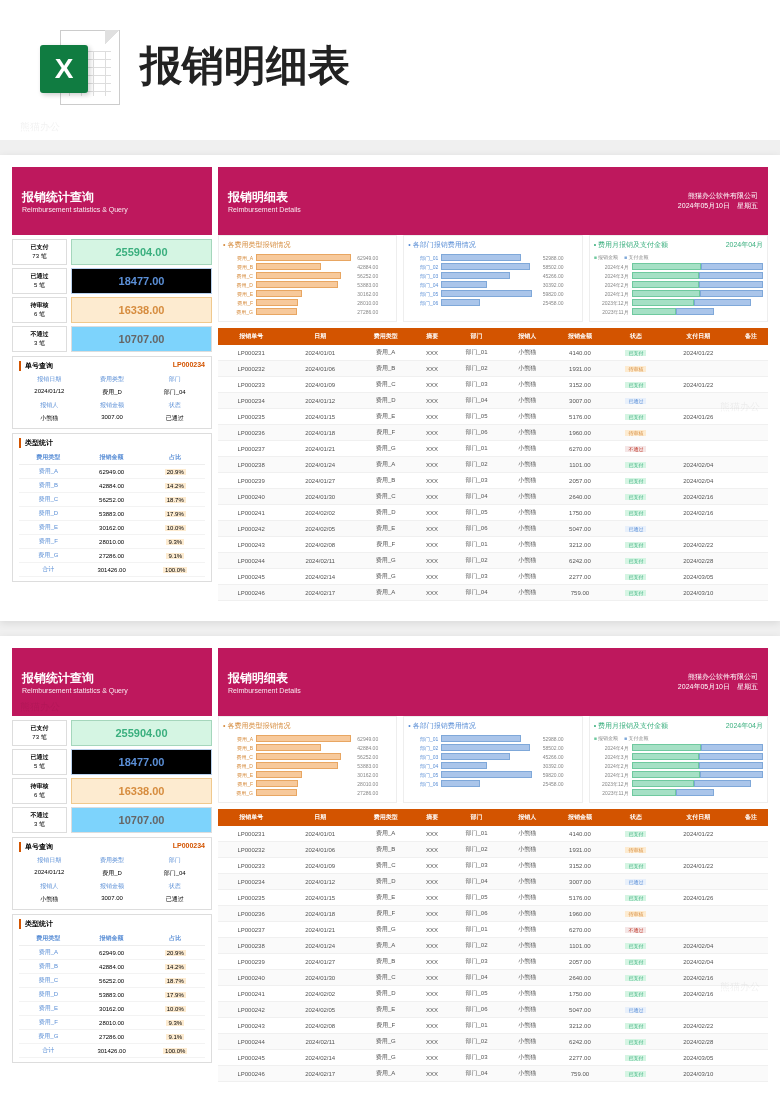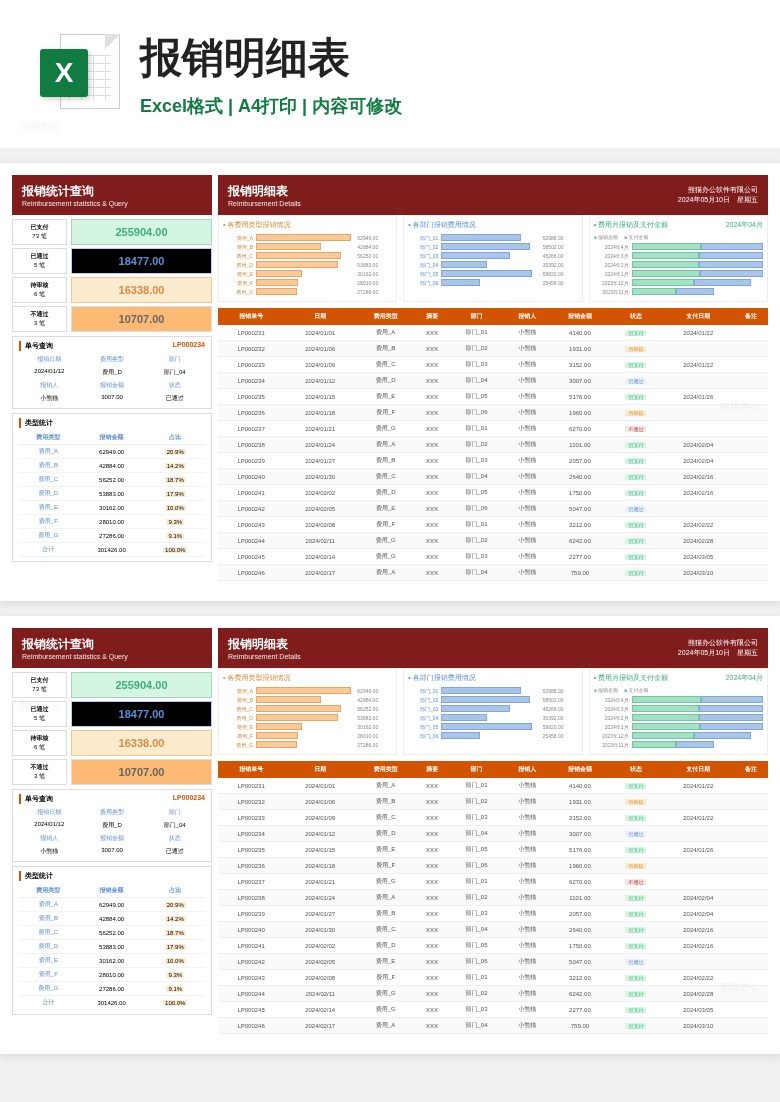--- a/index.html
+++ b/index.html
@@ -7,33 +7,33 @@
 .hero{background:#fff;padding:30px 40px;display:flex;align-items:center;gap:20px}
 .xl-icon{position:relative;width:80px;height:80px}
 .xl-sheet{position:absolute;right:0;top:0;width:60px;height:75px;background:#fff;border:1px solid #ccc}
 .xl-sheet::before{content:"";position:absolute;right:-1px;top:-1px;width:15px;height:15px;background:linear-gradient(135deg,#e0e0e0 50%,transparent 50%)}
 .xl-grid{position:absolute;left:8px;top:20px;right:8px;bottom:8px;background-image:repeating-linear-gradient(#ddd 0,#ddd 1px,transparent 1px,transparent 8px),repeating-linear-gradient(90deg,#ddd 0,#ddd 1px,transparent 1px,transparent 12px)}
 .xl-x{position:absolute;left:0;top:15px;width:48px;height:48px;background:#107c41;color:#fff;display:flex;align-items:center;justify-content:center;font-size:28px;font-weight:bold;border-radius:3px;box-shadow:2px 2px 5px rgba(0,0,0,.2)}
 .hero-text h1{font-size:42px;font-weight:bold;color:#222;margin-bottom:8px}
 .hero-text .sub{font-size:18px;color:#107c41;font-weight:bold}
 .preview{background:#fff;margin:15px 0;padding:12px 12px 20px;box-shadow:0 2px 8px rgba(0,0,0,.1)}
 .dash{display:grid;grid-template-columns:200px 1fr;gap:6px;font-size:7px}
-.hdr{background:#7f1d1d;color:#fff;padding:8px 10px}
+.hdr{background:#be185d;color:#fff;padding:22px 10px}
 .hdr .t{font-size:12px;font-weight:bold}
 .hdr .s{font-size:7px;opacity:.9}
 .hdr-r{display:flex;justify-content:space-between;align-items:center}
 .hdr-r .meta{text-align:right;font-size:7px}
 .kpi-row{display:grid;grid-template-columns:55px 1fr;gap:4px;margin-bottom:3px}
 .kpi-l{background:#fff;border:1px solid #ddd;padding:3px;text-align:center;font-size:6px}
 .kpi-l .lbl{font-weight:bold}
 .kpi-v{border:1px solid #ddd;padding:6px;text-align:center;font-size:11px;font-weight:bold}
 .kpi-green{background:#d5f5e3;color:#3aaf7e;border-color:#a5d6bc}
 .kpi-blue{background:#000000;color:#5b8fd6;border-color:#b8d0ec}
 .kpi-orange{background:#fdebd0;color:#d68c3e;border-color:#f0c98e}
-.kpi-gray{background:#fdba74;color:#666}
+.kpi-gray{background:#7dd3fc;color:#666}
 .panel{border:1px solid #ddd;margin-top:4px;padding:4px 6px}
 .panel .ph{font-size:7px;font-weight:bold;border-left:2px solid #d35400;padding-left:4px;margin-bottom:3px;display:flex;justify-content:space-between}
 .panel .ph .id{color:#d35400}
 .kv{display:grid;grid-template-columns:1fr 1fr 1fr;gap:2px;font-size:6px}
 .kv >div{text-align:center;padding:1px}
 .kv .h{color:#5b8fd6}
 .tstat{width:100%;border-collapse:collapse;font-size:6px}
 .tstat th{color:#5b8fd6;padding:2px;text-align:center;border-bottom:1px solid #eee}
 .tstat td{padding:2px;text-align:center;border-bottom:1px solid #f3f3f3}
 .ratio{background:#fdebd0;padding:0 2px}
@@ -73,21 +73,20 @@
 
 <div class="hero">
   <div class="xl-icon">
     <div class="xl-sheet">
         <div class="xl-grid"></div>
       </div>
     <div class="xl-x">X</div>
   </div>
   <div class="hero-text">
     <h1>报销明细表</h1>
-    <div class="sub">Excel格式 | A4打印 | 内容可修改</div>
   </div>
 </div>
 
 <div id="previews">
 <div class="preview">
   <div class="dash">
     <div>
       <div class="hdr">
         <div class="t">报销统计查询</div>
         <div class="s">Reimbursement statistics &amp; Query</div>

